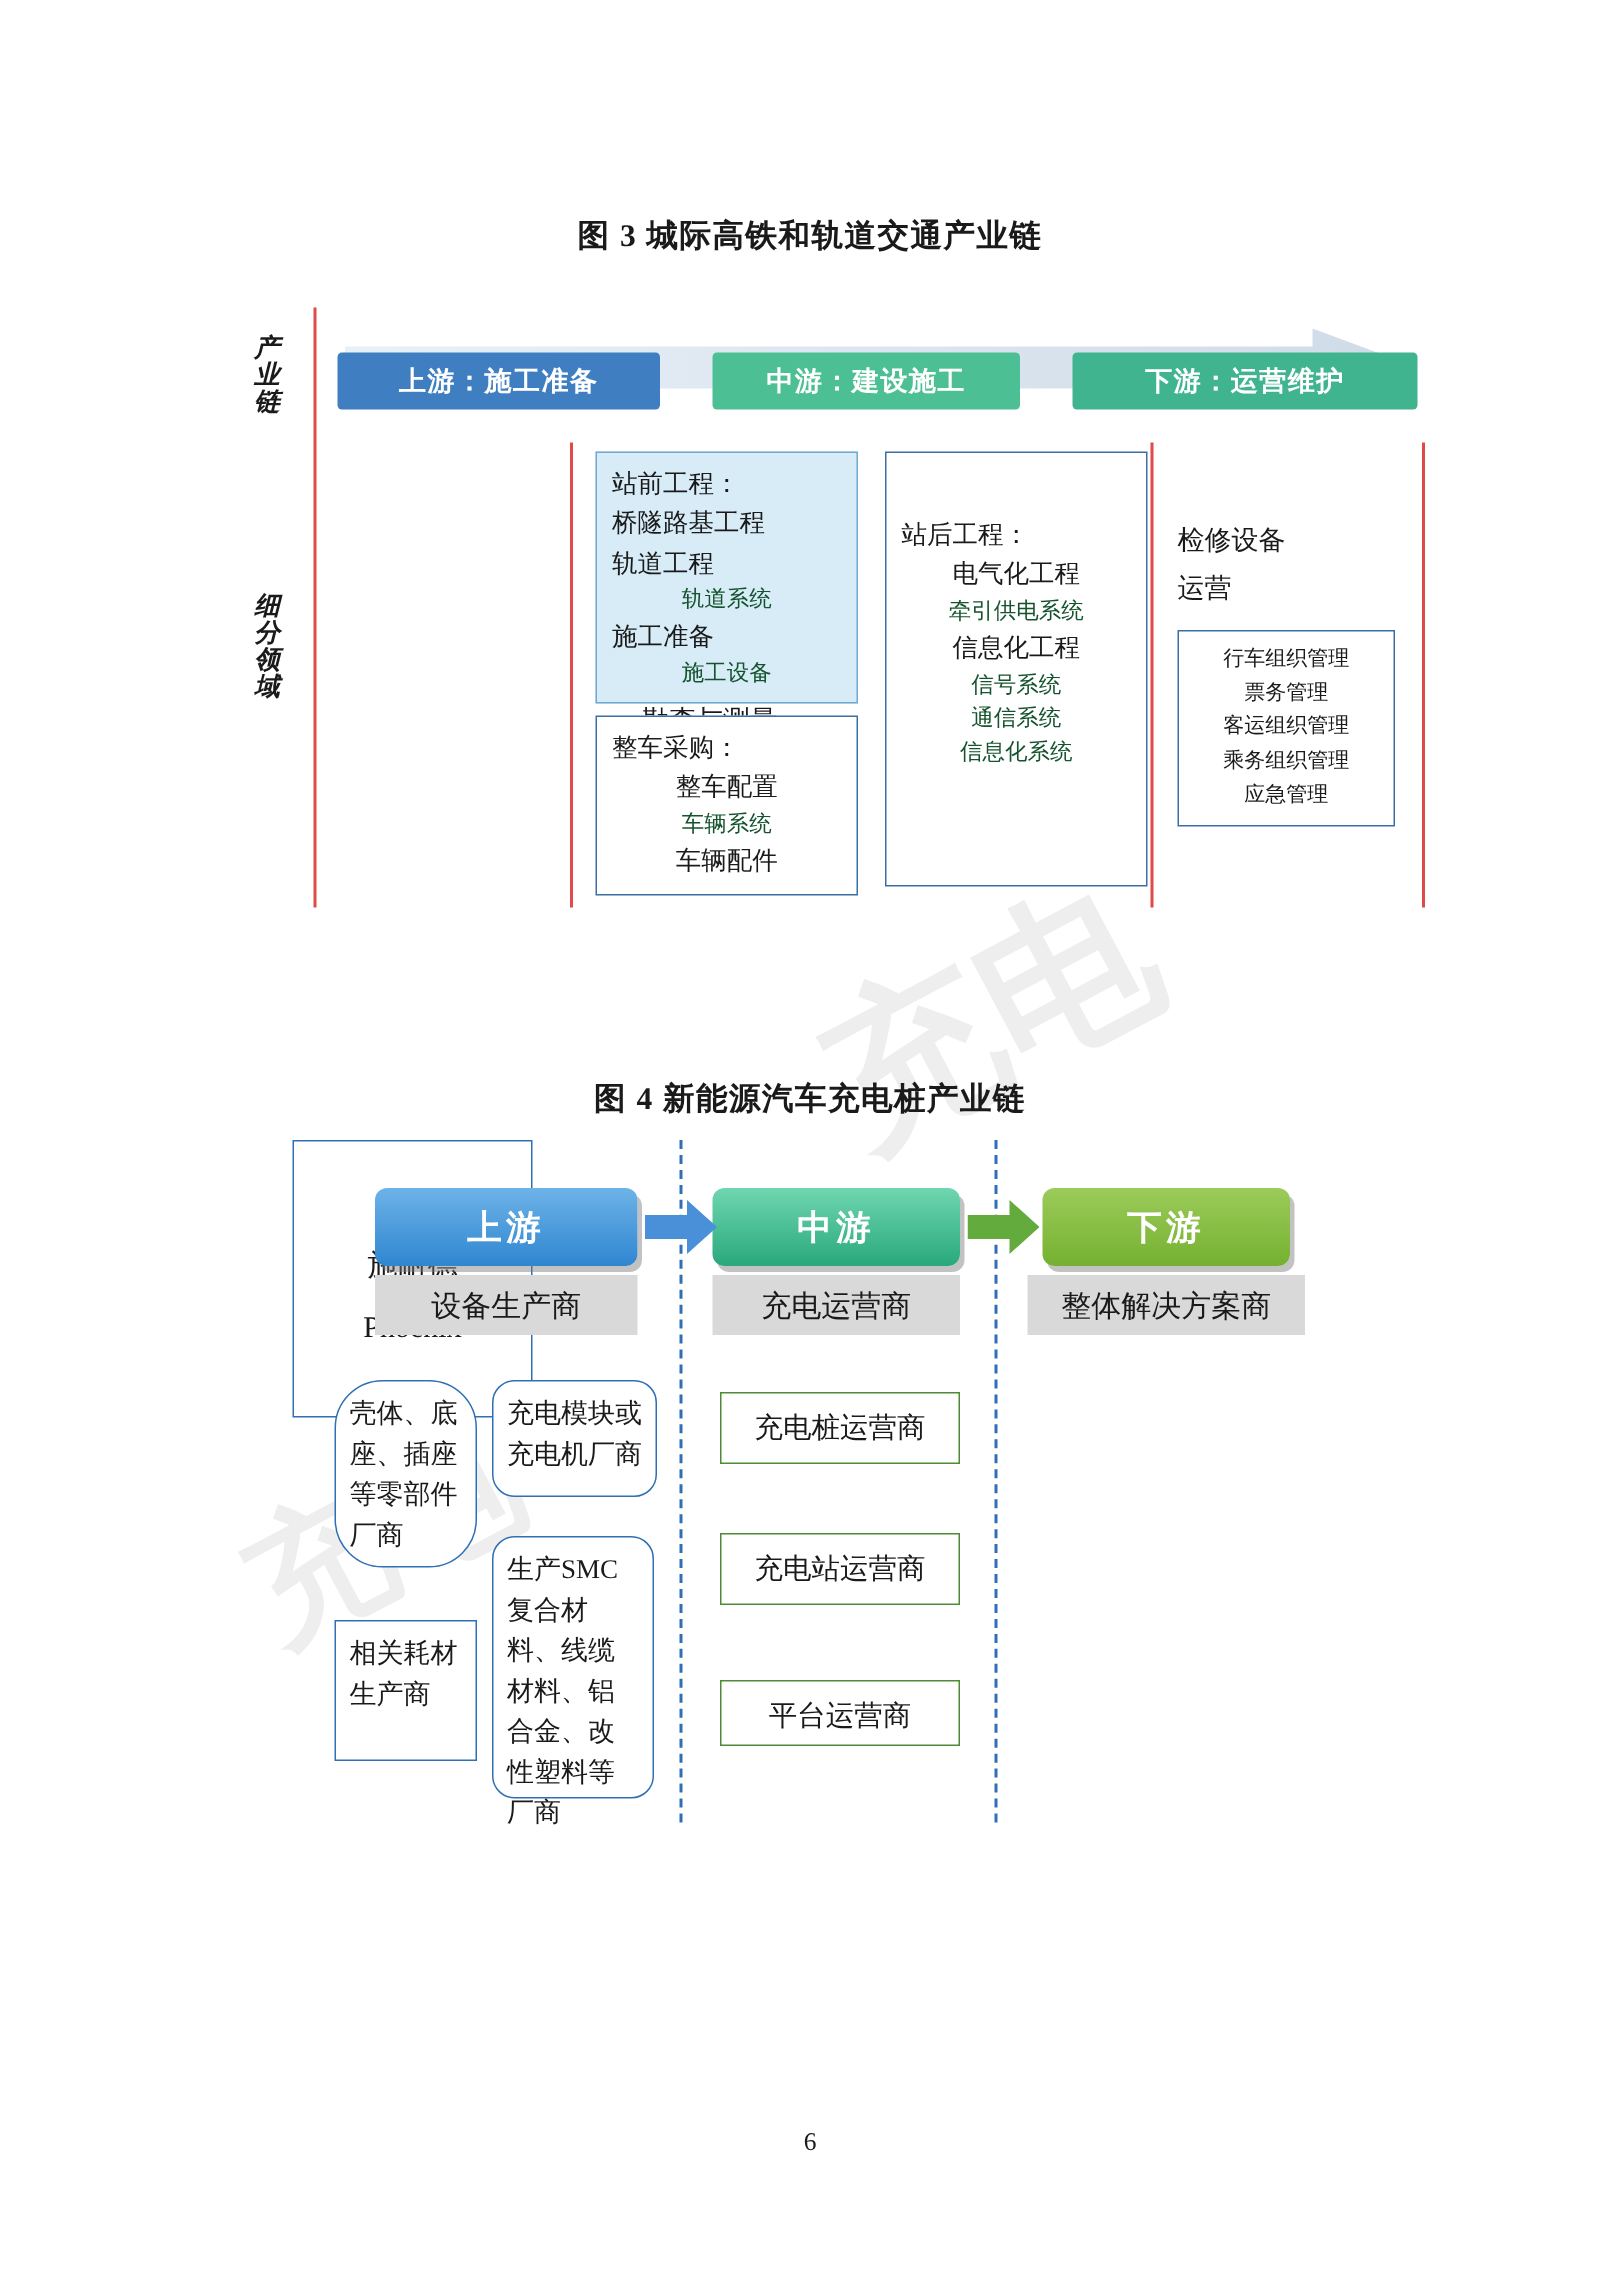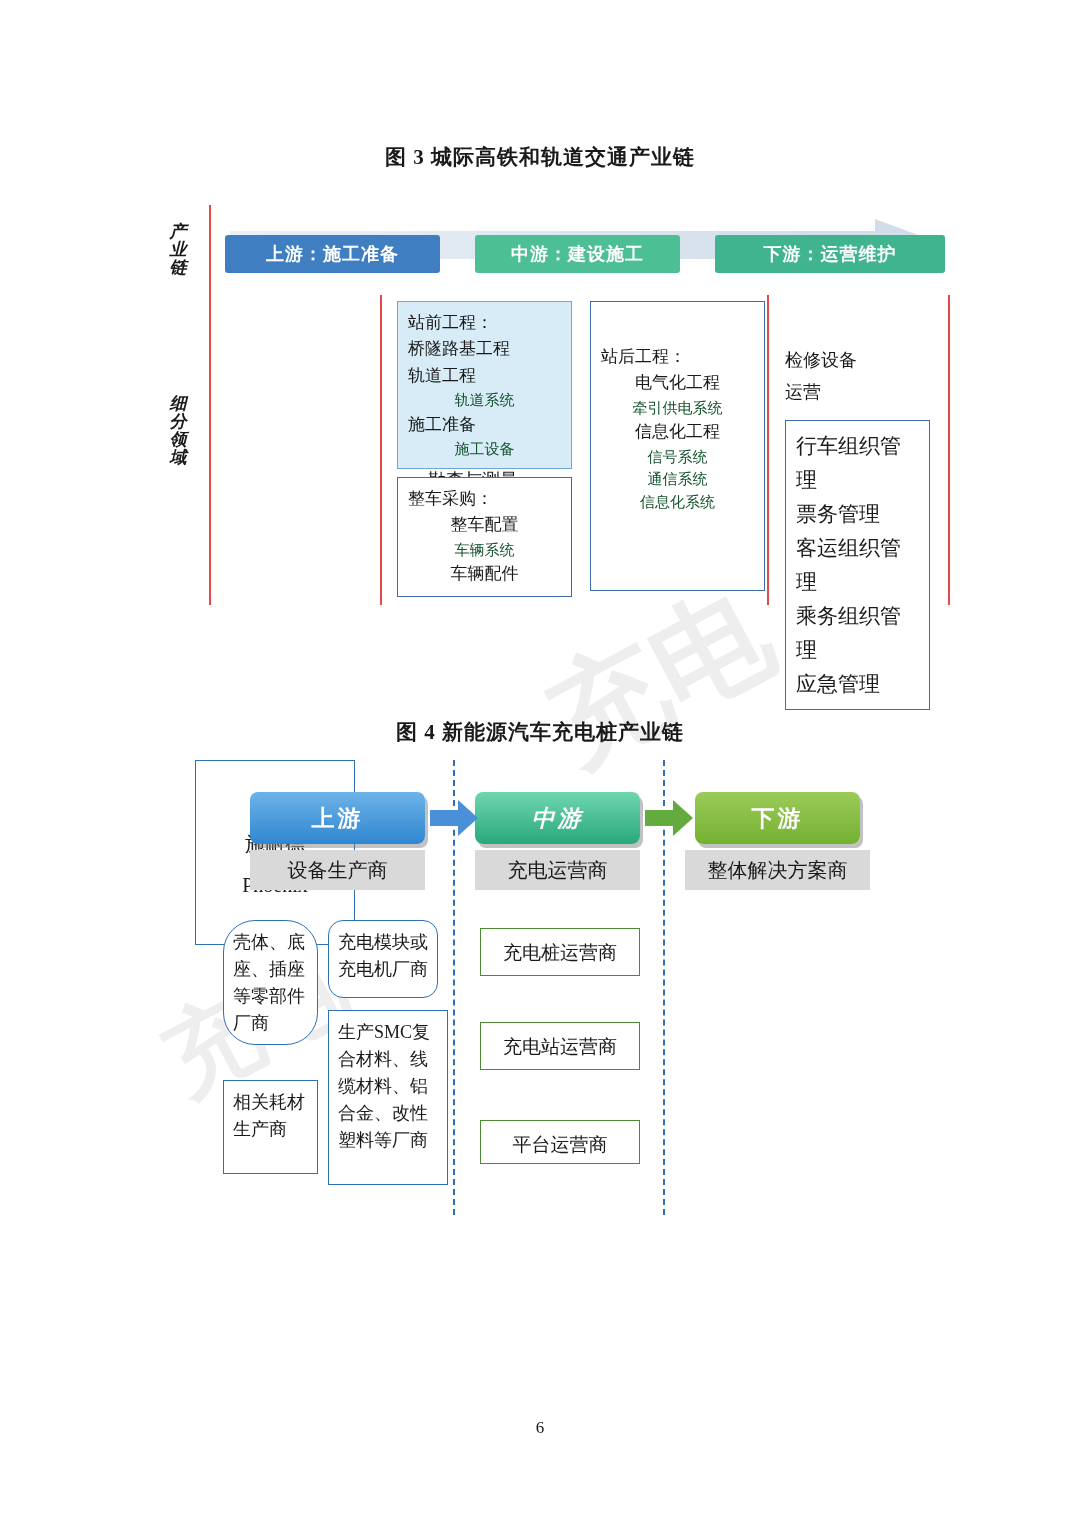--- a/index.html
+++ b/index.html
@@ -63,37 +63,37 @@
   .bx-head{font-size:17px;line-height:1.55;}
   .bx-green{color:#14532d;font-size:15px;line-height:1.5;text-align:center;}
   .bx-center{text-align:center;}
 
   #b-pre{left:232px;top:96px;width:175px;}
   #b-veh{left:232px;top:272px;width:175px;}
   #b-post{left:425px;top:96px;width:175px;height:290px;}
   #b-ops{left:620px;top:215px;width:145px;}
   #ops-text{position:absolute;left:620px;top:140px;width:160px;font-size:18px;line-height:1.75;}
 
-  .ops-list{font-size:21px;line-height:1.62;text-align:left;}
+  .ops-list{font-size:14px;line-height:1.62;text-align:center;}
 
   
   #fig4{position:absolute;left:195px;top:760px;width:720px;height:470px;}
 
   .dash{position:absolute;border-left:2px dashed #2f6fb5;height:455px;}
   #d-1{left:258px;top:0px;}
   #d-2{left:468px;top:0px;}
 
   .tier{
     position:absolute;height:52px;border-radius:8px;display:flex;
     align-items:center;justify-content:center;color:#fff;font-weight:bold;
     font-size:23px;letter-spacing:3px;
     box-shadow:3px 4px 0 rgba(120,120,120,.45);
   }
   #t-up{left:55px;top:32px;width:175px;background:linear-gradient(#6db3e8,#2f86d0);}
-  #t-mid{left:280px;top:32px;width:165px;background:linear-gradient(#6fd6b0,#29a87c);font-style:italic;}
+  #t-mid{left:280px;top:32px;width:165px;background:linear-gradient(#6fd6b0,#29a87c);}
   #t-down{left:500px;top:32px;width:165px;background:linear-gradient(#9ccb5a,#74b130);}
 
   .grayband{
     position:absolute;height:40px;background:#d9d9d9;display:flex;
     align-items:center;justify-content:center;font-size:20px;color:#1a1a1a;
   }
   #g-up{left:55px;top:90px;width:175px;}
   #g-mid{left:280px;top:90px;width:165px;}
   #g-down{left:490px;top:90px;width:185px;}
 
@@ -103,21 +103,21 @@
     position:absolute;border:1.5px solid #2f6fb5;background:#fff;
     font-size:18px;line-height:1.5;padding:8px 9px;box-sizing:border-box;
   }
   .cardgreen{
     position:absolute;border:1.5px solid #4e8a35;background:#fff;
     font-size:19px;line-height:1.5;padding:10px 8px;box-sizing:border-box;
     text-align:center;
   }
   #c-shell{left:28px;top:160px;width:95px;height:125px;border-radius:32px;}
   #c-module{left:133px;top:160px;width:110px;height:78px;border-radius:15px;}
-  #c-smc{left:133px;top:250px;width:120px;height:175px;}
+  #c-smc{left:133px;top:264px;width:108px;height:175px;border-radius:15px;}
   #c-consum{left:28px;top:320px;width:95px;height:94px;}
   #c-pile{left:285px;top:168px;width:160px;height:48px;}
   #c-station{left:285px;top:262px;width:160px;height:48px;}
   #c-plat{left:285px;top:360px;width:160px;height:44px;}
   #c-down{left:520px;top:225px;width:160px;height:185px;
           border:1.5px solid #2f6fb5;background:#fff;box-sizing:border-box;
           font-size:20px;line-height:2.05;text-align:center;padding-top:22px;}
 
   
   .wm{

